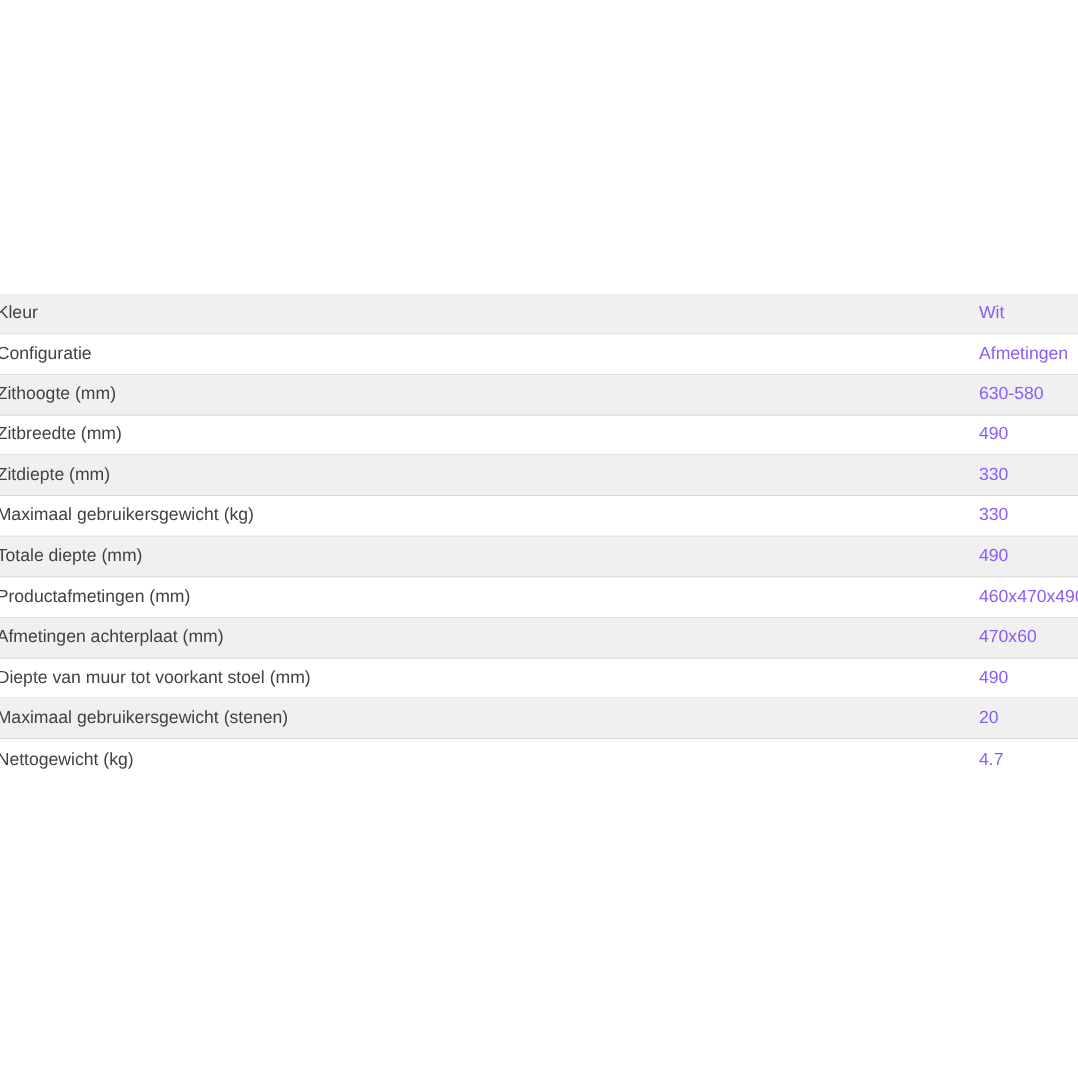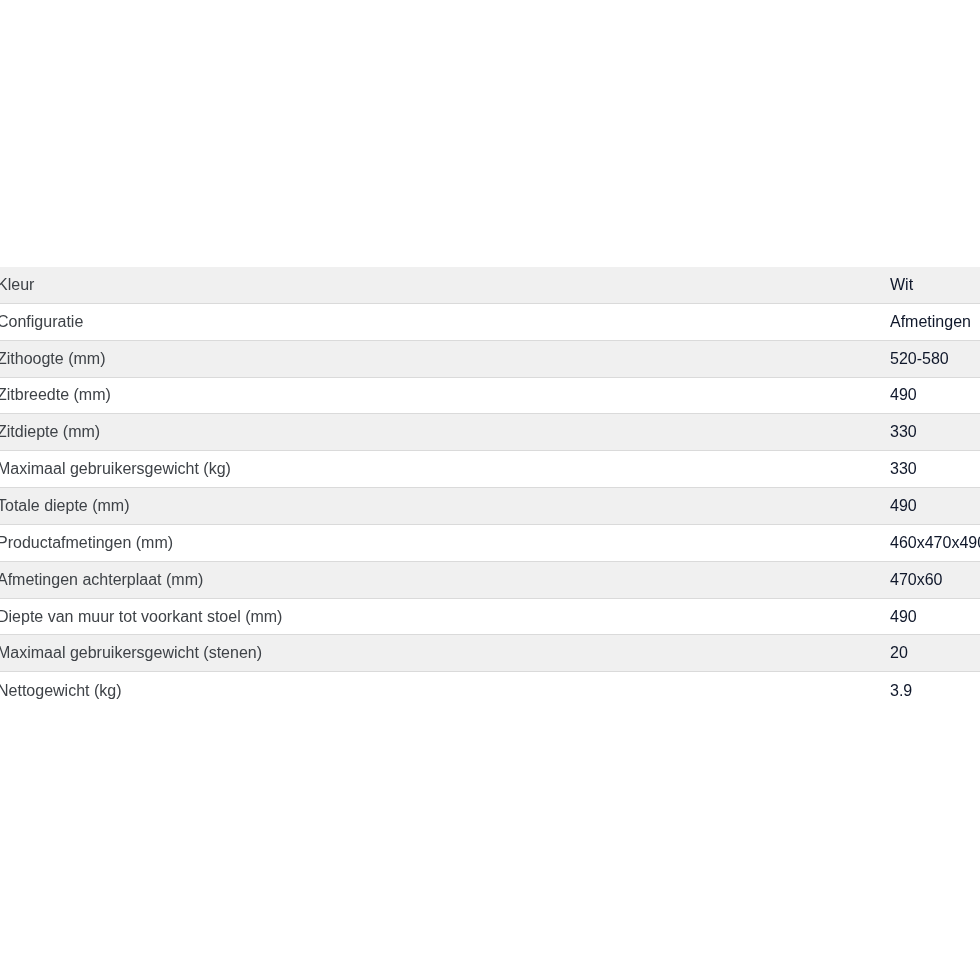--- a/index.html
+++ b/index.html
@@ -45,41 +45,41 @@
     font-size: 16px;
     color: #3e4247;
     white-space: nowrap;
   }
   .spec-value {
     position: absolute;
     left: 898px;
     top: 50%;
     transform: translateY(-50%);
     font-size: 16px;
-    color: #0f172a;
+    color: #8b5cf6;
     white-space: nowrap;
   }
 </style>
 </head>
 <body>
 
 <div class="page">
   <div class="spec-table">
 
     <div class="spec-row striped">
       <span class="spec-label">Kleur</span>
       <span class="spec-value">Wit</span>
     </div>
     <div class="spec-row">
       <span class="spec-label">Configuratie</span>
       <span class="spec-value">Afmetingen</span>
     </div>
     <div class="spec-row striped">
       <span class="spec-label">Zithoogte (mm)</span>
-      <span class="spec-value">520-580</span>
+      <span class="spec-value">630-580</span>
     </div>
     <div class="spec-row">
       <span class="spec-label">Zitbreedte (mm)</span>
       <span class="spec-value">490</span>
     </div>
     <div class="spec-row striped">
       <span class="spec-label">Zitdiepte (mm)</span>
       <span class="spec-value">330</span>
     </div>
     <div class="spec-row">
@@ -101,17 +101,17 @@
     <div class="spec-row">
       <span class="spec-label">Diepte van muur tot voorkant stoel (mm)</span>
       <span class="spec-value">490</span>
     </div>
     <div class="spec-row striped">
       <span class="spec-label">Maximaal gebruikersgewicht (stenen)</span>
       <span class="spec-value">20</span>
     </div>
     <div class="spec-row">
       <span class="spec-label">Nettogewicht (kg)</span>
-      <span class="spec-value">3.9</span>
+      <span class="spec-value">4.7</span>
     </div>
 
   </div>
 </div>
 
 </body></html>

